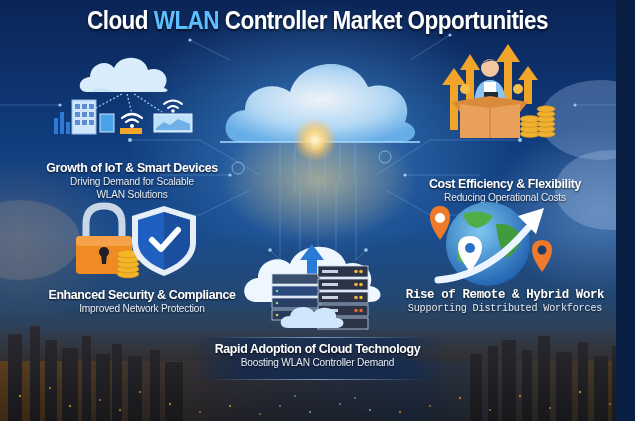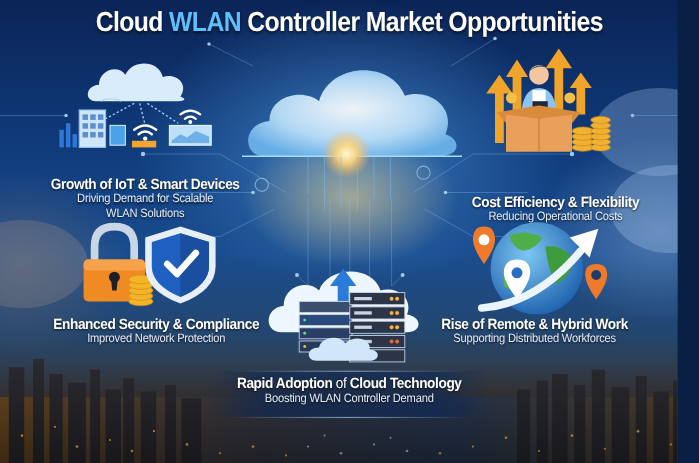--- a/index.html
+++ b/index.html
@@ -298,21 +298,21 @@
     <path d="M40 44 Q52 40 58 54 Q50 70 40 62 Z" fill="#58b34f"></path>
     <path d="M20 82 Q70 78 110 30" fill="none" stroke="#eaf5ff" stroke-width="7" stroke-linecap="round"></path>
     <path d="M100 18 L126 10 L118 36 Z" fill="#ffffff"></path>
     <path d="M12 20 Q12 8 22 8 Q32 8 32 20 Q32 28 22 42 Q12 28 12 20 Z" fill="#ee7a2a"></path>
     <circle cx="22" cy="20" r="5" fill="#ffffff"></circle>
     <path d="M40 50 Q40 38 52 38 Q64 38 64 50 Q64 58 52 74 Q40 58 40 50 Z" fill="#ffffff"></path>
     <circle cx="52" cy="50" r="5" fill="#2a6fc4"></circle>
     <path d="M114 52 Q114 42 124 42 Q134 42 134 52 Q134 60 124 74 Q114 60 114 52 Z" fill="#ee7a2a"></path>
     <circle cx="124" cy="52" r="4.5" fill="#1d3c66"></circle>
   </svg>
-  <div class="card-label" style="left:366px; top:287px; width:240px;">
+  <div class="card-label" style="left:385px; top:287px; width:240px;font-family:Liberation Mono, monospace;">
     <span class="head">Rise of Remote &amp; Hybrid Work</span>
     <span class="sub">Supporting Distributed Workforces</span>
   </div>
 
   <svg class="icon" style="left:242px; top:230px;" width="150" height="102">
     <path d="M14 72 C-2 72 -2 50 16 48 C16 30 38 24 48 34 C56 12 96 10 104 34 C118 30 134 40 128 56 C142 58 142 72 128 72 Z" fill="#eef6ff"></path>
     <path d="M58 30 L70 14 L82 30 H75 V44 H65 V30 Z" fill="#2a7ad8"></path>
     <g>
       <rect x="30" y="44" width="48" height="10" fill="#3a4e6e" stroke="#c8d4e4" stroke-width="0.8"></rect>
       <rect x="30" y="56" width="48" height="10" fill="#2a4a7e" stroke="#c8d4e4" stroke-width="0.8"></rect>
@@ -340,17 +340,17 @@
         <circle cx="119" cy="67.5" r="1.8" fill="#f5b43a"></circle>
       <circle cx="114" cy="80.5" r="1.8" fill="#e86a2a"></circle>
         <circle cx="119" cy="80.5" r="1.8" fill="#e86a2a"></circle>
     </g>
     <path d="M46 98 C36 98 36 86 48 86 C50 76 66 74 72 82 C80 74 96 78 94 88 C104 88 104 98 94 98 Z" fill="#cfe6fb"></path>
   </svg>
   <div class="panel-bg" style="left:190px; top:337px; width:255px; height:42px;"></div>
   <div class="band" style="left:210px; top:337px; width:215px;"></div>
   <div class="band" style="left:210px; top:379px; width:215px;"></div>
   <div class="card-label" style="left:180px; top:341px; width:275px;">
-    <span class="head"><span>Rapid Adoption </span><span style="font-weight:normal;margin-top:31px;">of</span><span> Cloud Technology</span></span>
+    <span class="head"><span>Rapid Adoption </span><span style="font-weight:bold;margin-top:31px;">of</span><span> Cloud Technology</span></span>
     <span class="sub">Boosting WLAN Controller Demand</span>
   </div>
 
 </div>
 
 </body></html>

